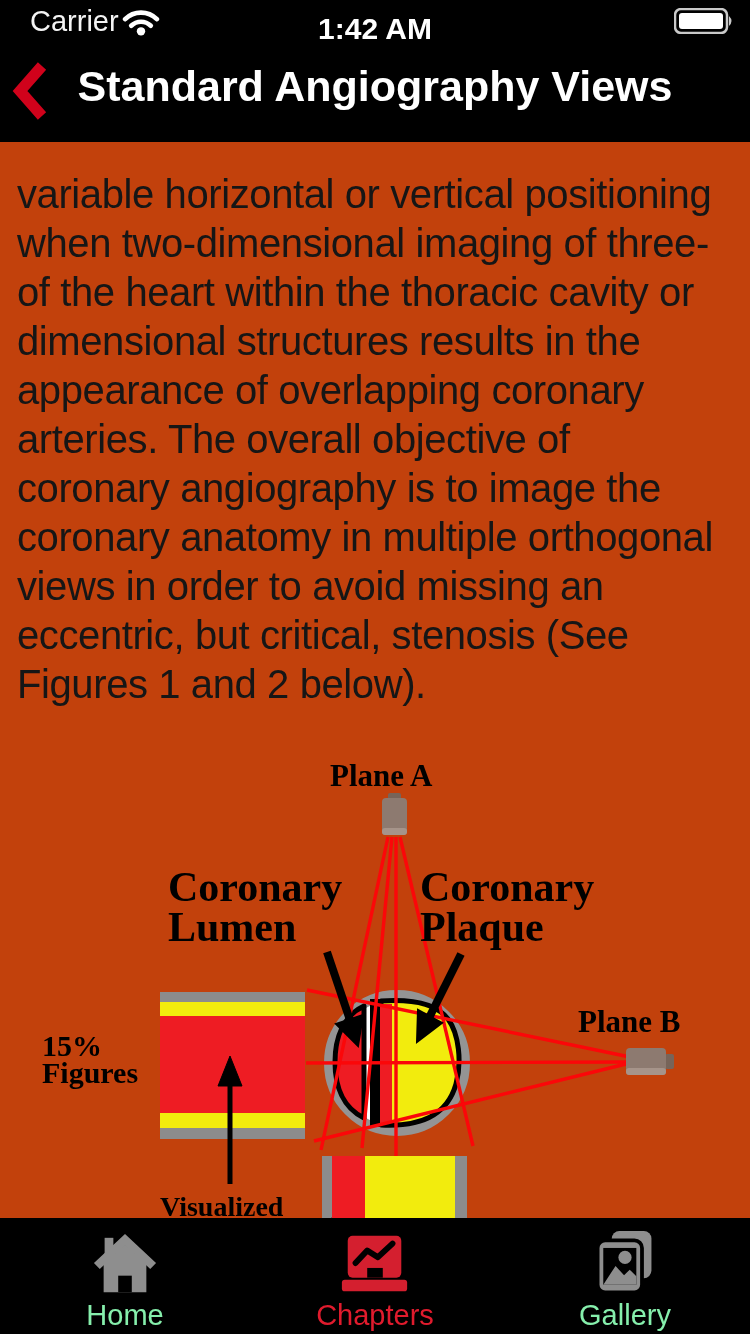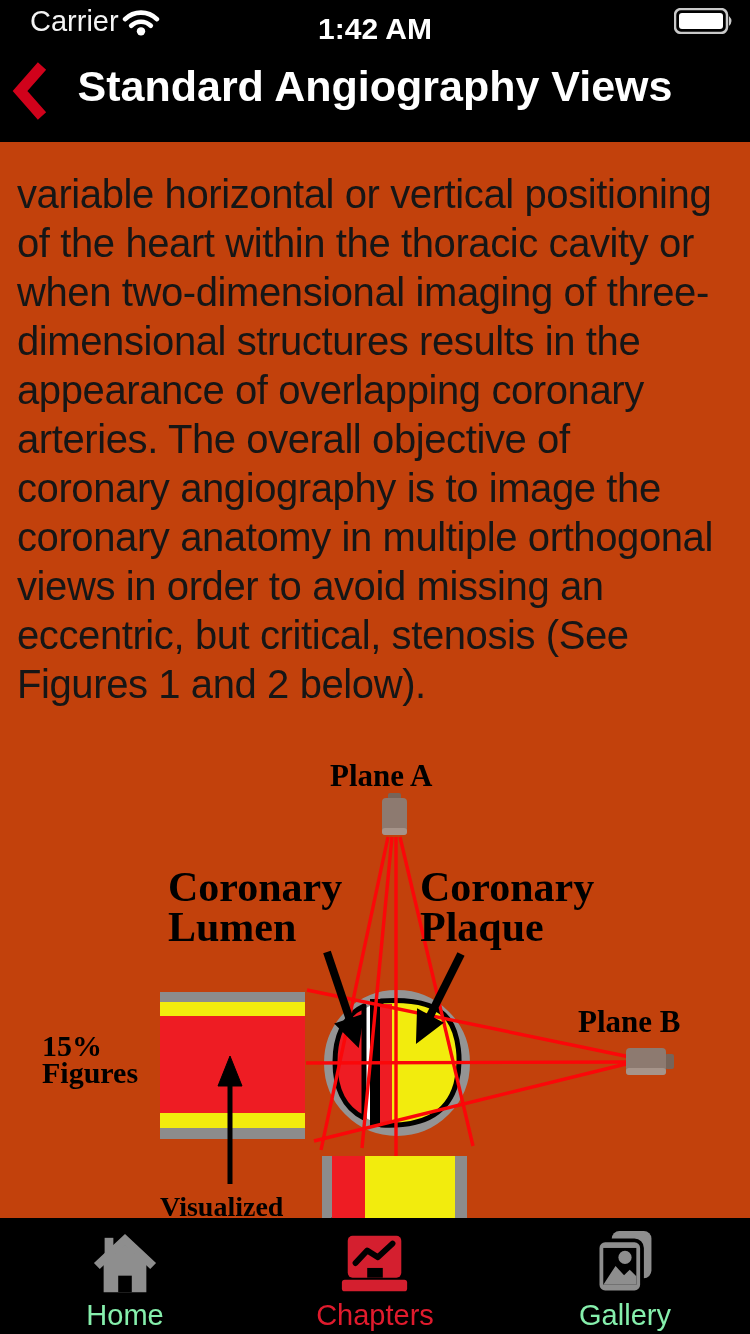--- a/index.html
+++ b/index.html
@@ -43,22 +43,22 @@
   .gfill{fill:#8e8e8e;} .rfill{fill:#d41f2f;}
 </style>
 </head>
 <body>
 
 <div class="screen">
 
   <div class="content">
     <div class="para">
       <div class="pline">variable horizontal or vertical positioning</div>
+      <div class="pline">when two-dimensional imaging of three-</div>
       <div class="pline">of the heart within the thoracic cavity or</div>
-      <div class="pline">when two-dimensional imaging of three-</div>
       <div class="pline">dimensional structures results in the</div>
       <div class="pline">appearance of overlapping coronary</div>
       <div class="pline">arteries. The overall objective of</div>
       <div class="pline">coronary angiography is to image the</div>
       <div class="pline">coronary anatomy in multiple orthogonal</div>
       <div class="pline">views in order to avoid missing an</div>
       <div class="pline">eccentric, but critical, stenosis (See</div>
       <div class="pline">Figures 1 and 2 below).</div>
     </div>
 

